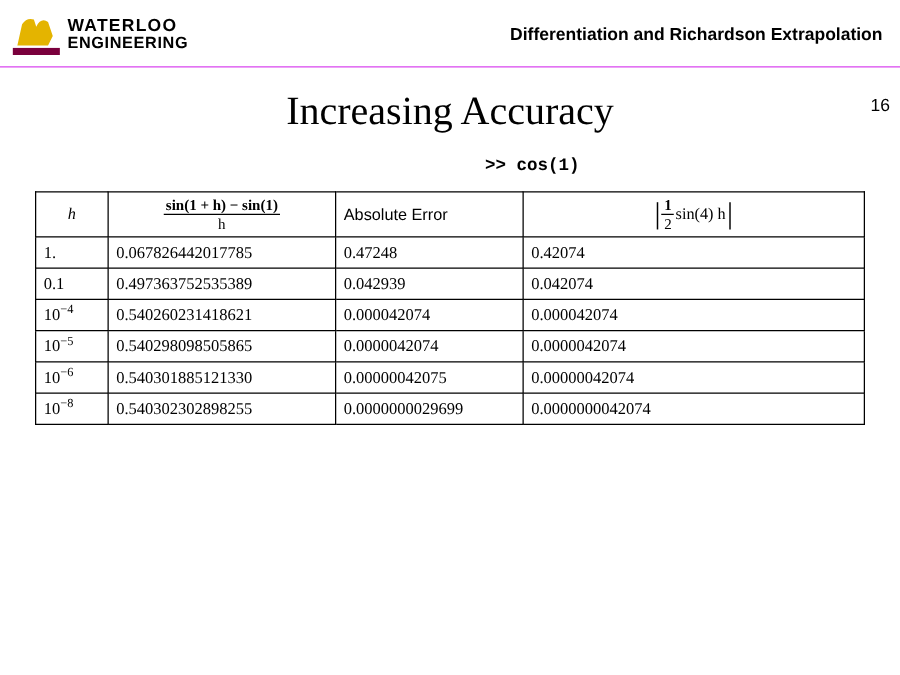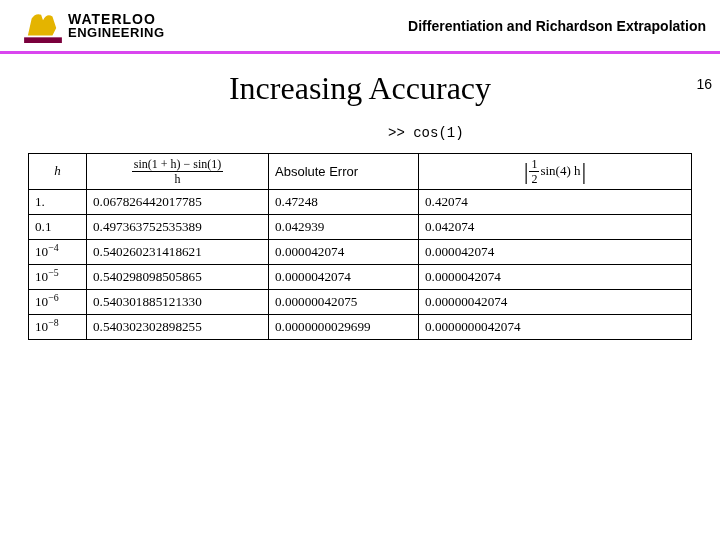--- a/index.html
+++ b/index.html
@@ -1,35 +1,35 @@
 <!DOCTYPE html>
 <html><head>
 <meta charset="utf-8">
 <style>
   * { margin: 0; padding: 0; box-sizing: border-box; }
   body { width: 720px; height: 540px; font-family: Arial, sans-serif; position: relative; overflow: hidden; background: #fff; }
-  .header { height: 54px; display: flex; align-items: center; justify-content: space-between; padding: 0 14px 0 24px; border-bottom: 3px solid #d946ef; }
+  .header { height: 54px; display: flex; align-items: center; justify-content: space-between; padding: 0 14px 0 10px; border-bottom: 1px solid #d946ef; }
   .logo { display: flex; align-items: center; gap: 6px; }
   .logo-mark { width: 38px; height: 34px; }
   .logo-text { display: flex; flex-direction: column; line-height: 1; color: #000; }
   .logo-text .wl1 { font-size: 14px; letter-spacing: 1px; font-weight: 600; }
   .logo-text .wl2 { font-size: 13px; letter-spacing: 0.5px; font-weight: 800; }
   .subtitle { font-size: 14px; font-weight: 700; color: #000; white-space: nowrap; }
   .pagenum { position: absolute; right: 8px; top: 76px; font-size: 14px; color: #000; }
   .title { text-align: center; font-size: 32px; font-weight: 400; margin-top: 16px; font-family: 'Times New Roman', serif; }
-  .code { font-family: 'Courier New', monospace; font-size: 14px; line-height: 1.25; margin: 18px 72px 10px 0; text-align: left; width: 260px; float: right; }
+  .code { font-family: 'Courier New', monospace; font-size: 14px; line-height: 1.25; margin: 18px 72px 10px 0; text-align: left; width: 260px; float: right; font-weight: bold; }
   .table-zone { clear: both; padding: 0 28px; }
   table { border-collapse: collapse; width: 100%; font-size: 13.2px; font-family: 'Times New Roman', serif; }
   th, td { border: 1px solid #000; padding: 4px 6px; text-align: left; vertical-align: middle; }
   th { font-weight: 400; font-family: Arial, sans-serif; font-size: 13px; }
   th.formula { text-align: center; }
   .hcol { font-style: italic; font-family: 'Times New Roman', serif; text-align: center; }
   .sup { font-size: 0.75em; vertical-align: super; line-height: 0; }
   .frac { display: inline-flex; flex-direction: column; align-items: center; font-family: 'Times New Roman', serif; font-size: 12px; line-height: 1; vertical-align: middle; }
-  .frac .num { border-bottom: 1px solid #000; padding: 0 2px 1px; }
+  .frac .num { border-bottom: 1px solid #000; padding: 0 2px 1px; font-weight: bold; }
   .frac .den { padding-top: 1px; }
   .absbar { font-size: 24px; font-family: 'Times New Roman', serif; vertical-align: middle; }
   .f2wrap { display: inline-flex; align-items: center; gap: 1px; }
   svg.logo-mark path.lion { fill: #e4b400; }
   svg.logo-mark rect.bar { fill: #7a003c; }
 </style>
 </head>
 <body>
 
 <div class="header">

